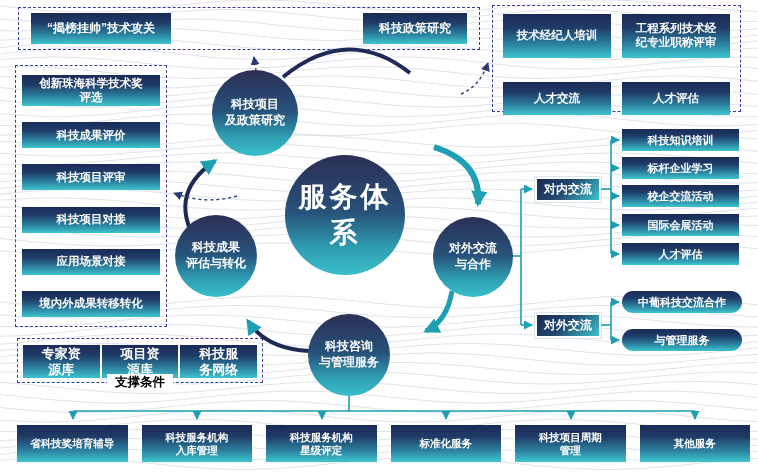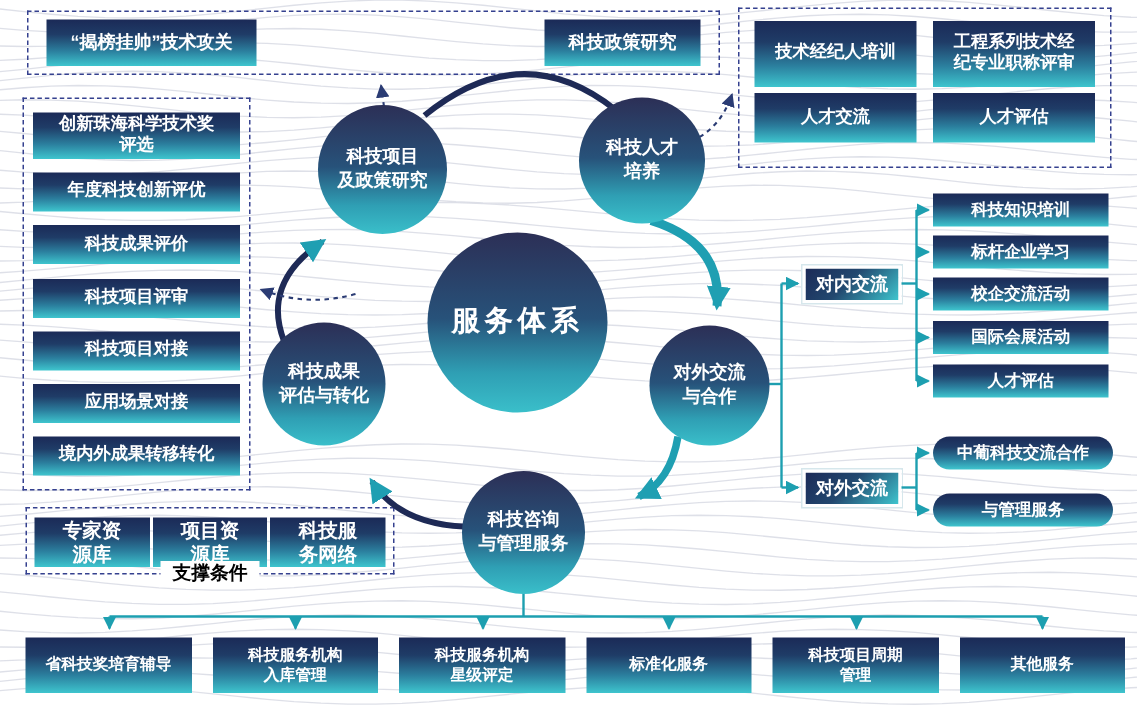--- a/index.html
+++ b/index.html
@@ -18,21 +18,21 @@
     color:#fff;font-weight:bold;display:flex;align-items:center;justify-content:center;
     text-align:center;white-space:pre-line;line-height:1.18;box-sizing:border-box;
   }
   
   .top-group{left:18px;top:7px;width:462px;height:43px;display:flex;align-items:center;justify-content:space-between;padding:0 12px;}
   .top-group .gbox{height:31px;padding:0 16px;font-size:12px;}
   
   .left-group{left:15px;top:65px;width:152px;height:262px;display:flex;flex-direction:column;justify-content:space-between;padding:9px 6px;}
   .left-group .gbox{min-height:26px;font-size:11.5px;padding:2px 4px;}
   
-  .talent-group{left:492px;top:5px;width:249px;height:107px;display:grid;grid-template-columns:1fr 1fr;grid-template-rows:44px 33px;gap:4px 11px;padding:8px 10px;}
+  .talent-group{left:492px;top:5px;width:249px;height:107px;display:grid;grid-template-columns:1fr 1fr;grid-template-rows:44px 33px;gap:24px 11px;padding:8px 10px;}
   .talent-group .gbox{font-size:11.5px;padding:1px 3px;}
   
   .support-group{left:17px;top:338px;width:246px;height:45px;display:flex;gap:2px;padding:6px 5px 0 5px;}
   .support-group .gbox{height:33px;font-size:13px;padding:0 14px;}
   .support-label{
     position:absolute;left:50%;bottom:-9px;transform:translateX(-50%);
     background:#fff;padding:0 8px;color:#000000;font-weight:bold;font-size:12.5px;white-space:nowrap;
   }
   
   .ri{position:absolute;left:622px;width:117px;height:22px;font-size:11px;}
@@ -54,21 +54,21 @@
   .bottom-row{left:17px;top:425px;width:733px;height:37px;display:flex;gap:14px;}
   .bottom-row .gbox{flex:1;font-size:10.5px;padding:1px 2px;}
   .group-abs{position:absolute;box-sizing:border-box;}
   
   .circ{
     position:absolute;border-radius:50%;color:#fff;font-weight:bold;text-align:center;
     display:flex;align-items:center;justify-content:center;white-space:pre-line;line-height:1.3;
     background:linear-gradient(180deg,#2c2f56 0%,#27527a 48%,#2f9fb4 78%,#3abfca 100%);
     font-size:12px;
   }
-  .c-center{left:285px;top:155px;width:120px;height:120px;font-size:19px;letter-spacing:3px;}
+  .c-center{left:285px;top:155px;width:120px;height:120px;font-size:28px;letter-spacing:3px;}
   .c-project{left:212px;top:70px;width:86px;height:86px;}
   .c-talent{left:386px;top:65px;width:84px;height:84px;}
   .c-exchange{left:433px;top:217px;width:80px;height:80px;}
   .c-consult{left:308px;top:314px;width:82px;height:82px;}
   .c-achieve{left:175px;top:215px;width:82px;height:82px;}
 </style>
 </head>
 <body>
 
 <div class="stage">
@@ -124,21 +124,20 @@
   <div class="dashed group-abs top-group">
 
       <div class="gbox">“揭榜挂帅”技术攻关</div>
       <div class="gbox">科技政策研究</div>
     </div>
 
   <div class="dashed group-abs left-group">
 
   <div class="gbox">创新珠海科学技术奖
 评选</div>
-      <div class="gbox">年度科技创新评优</div>
       <div class="gbox">科技成果评价</div>
       <div class="gbox">科技项目评审</div>
       <div class="gbox">科技项目对接</div>
       <div class="gbox">应用场景对接</div>
       <div class="gbox">境内外成果转移转化</div>
     </div>
 
   <div class="dashed group-abs talent-group">
 
   <div class="gbox">技术经纪人培训</div>
@@ -236,22 +235,20 @@
       <path d="M197,411 L197,419" marker-end="url(#arr-tree)"></path>
       <path d="M322,411 L322,419" marker-end="url(#arr-tree)"></path>
       <path d="M446,411 L446,419" marker-end="url(#arr-tree)"></path>
       <path d="M571,411 L571,419" marker-end="url(#arr-tree)"></path>
       <path d="M695,411 L695,419" marker-end="url(#arr-tree)"></path>
     </g>
   </svg>
 
   <div class="circ c-project">科技项目
 及政策研究</div>
-  <div class="circ c-talent">科技人才
-培养</div>
   <div class="circ c-exchange">对外交流
 与合作</div>
   <div class="circ c-consult">科技咨询
 与管理服务</div>
   <div class="circ c-achieve">科技成果
 评估与转化</div>
   <div class="circ c-center">服务体系</div>
 
 </div>
 

